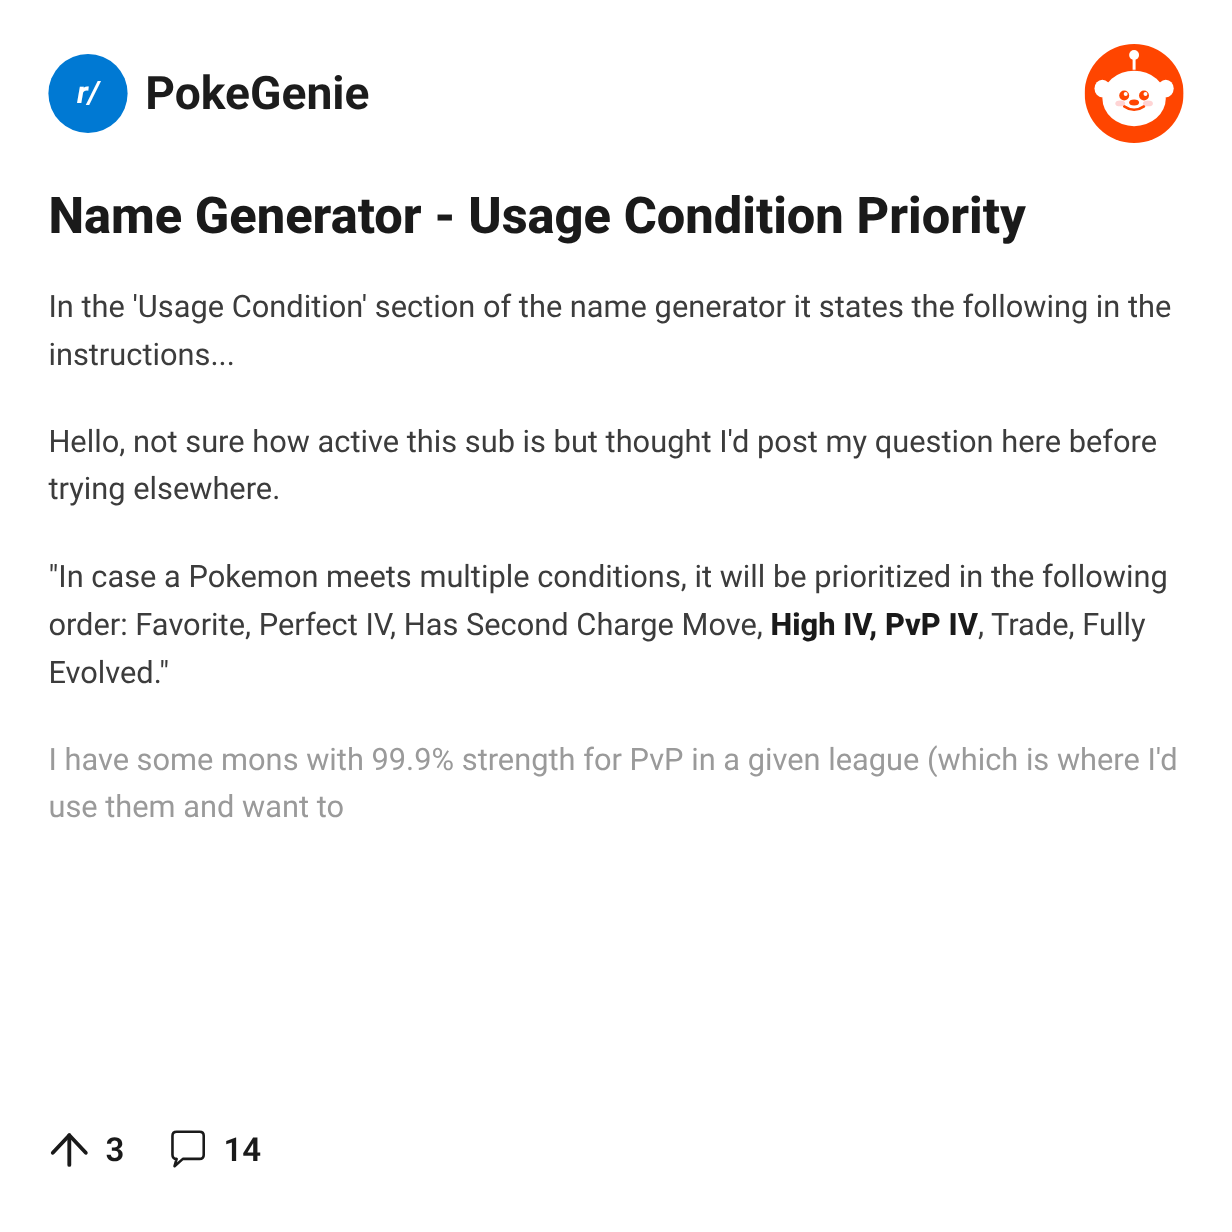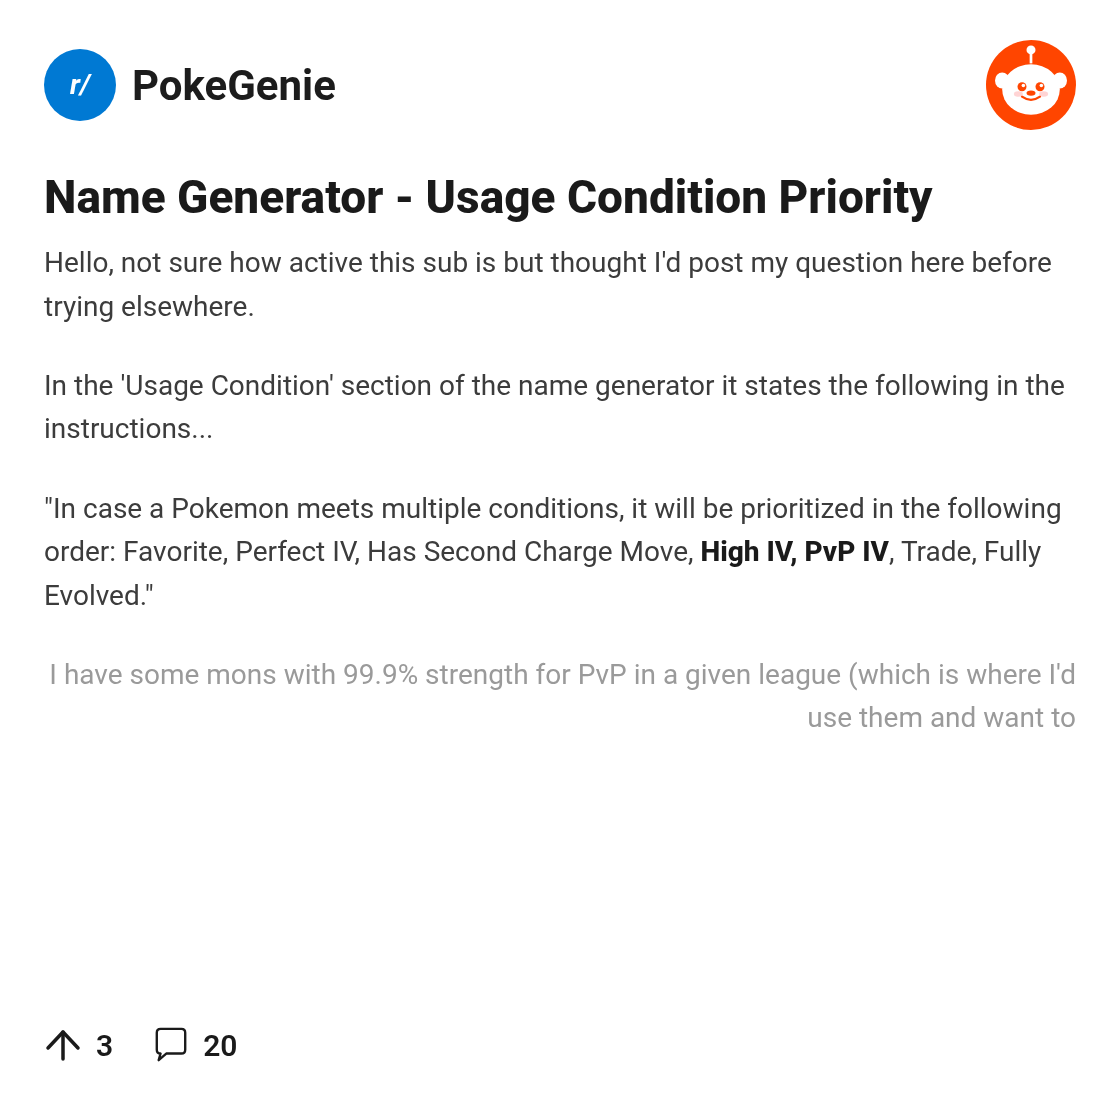--- a/index.html
+++ b/index.html
@@ -66,41 +66,40 @@
       width: 90px;
       height: 90px;
       flex-shrink: 0;
     }
 
     .post-title {
       font-size: 46px;
       font-weight: 800;
       color: #1a1a1a;
       line-height: 1.2;
-      margin-bottom: 16px;
+      margin-bottom: 32px;
     }
 
     .post-body {
       font-size: 28px;
       color: #3c3c3c;
       line-height: 1.55;
     }
 
     .paragraph {
       margin-bottom: 36px;
     }
 
     .paragraph-quoted {
       color: #3c3c3c;
     }
 
     .paragraph-faded {
       color: #9a9a9a;
       margin-bottom: 48px;
-      text-align: right;
     }
 
     .bold-italic {
       font-weight: 800;
       color: #1a1a1a;
     }
 
     .post-footer {
       display: flex;
       align-items: center;
@@ -184,25 +183,25 @@
       <ellipse cx="36" cy="60" rx="5" ry="3" fill="#ffaaaa" opacity="0.5"></ellipse>
       <ellipse cx="64" cy="60" rx="5" ry="3" fill="#ffaaaa" opacity="0.5"></ellipse>
     </svg>
   </div>
 
   <h1 class="post-title">Name Generator - Usage Condition Priority</h1>
 
   <div class="post-body">
 
     <p class="paragraph">
+      <span>In the 'Usage Condition' section of the name generator it states the following in the instructions...</span>
+    </p>
+
+    <p class="paragraph">
       <span>Hello, not sure how active this sub is but thought I'd post my question here before trying elsewhere.</span>
-    </p>
-
-    <p class="paragraph">
-      <span>In the 'Usage Condition' section of the name generator it states the following in the instructions...</span>
     </p>
 
     <p class="paragraph paragraph-quoted">
       <span>"In case a Pokemon meets multiple conditions, it will be prioritized in the following order: Favorite, Perfect IV, Has Second Charge Move, </span><span class="bold-italic">High IV, PvP IV</span><span>, Trade, Fully Evolved."</span>
     </p>
 
     <p class="paragraph paragraph-faded">I have some mons with 99.9% strength for PvP in a given league (which is where I'd use them and want to</p>
 
   </div>
 
@@ -215,18 +214,18 @@
         <line x1="19" y1="6" x2="19" y2="33" stroke="#1a1a1a" stroke-width="3.5" stroke-linecap="round"></line>
       </svg>
       <span class="vote-count">3</span>
     </div>
 
     <div class="comment-section">
 
       <svg class="comment-icon" viewBox="0 0 38 38" xmlns="http://www.w3.org/2000/svg">
         <path d="M 4 6 Q 4 2 8 2 L 30 2 Q 34 2 34 6 L 34 24 Q 34 28 30 28 L 14 28 L 6 35 L 8 28 L 8 28 Q 4 28 4 24 Z" stroke="#1a1a1a" stroke-width="2.5" fill="none" stroke-linejoin="round"></path>
       </svg>
-      <span class="comment-count">20</span>
+      <span class="comment-count">14</span>
     </div>
 
   </div>
 
 </div>
 
 </body></html>

